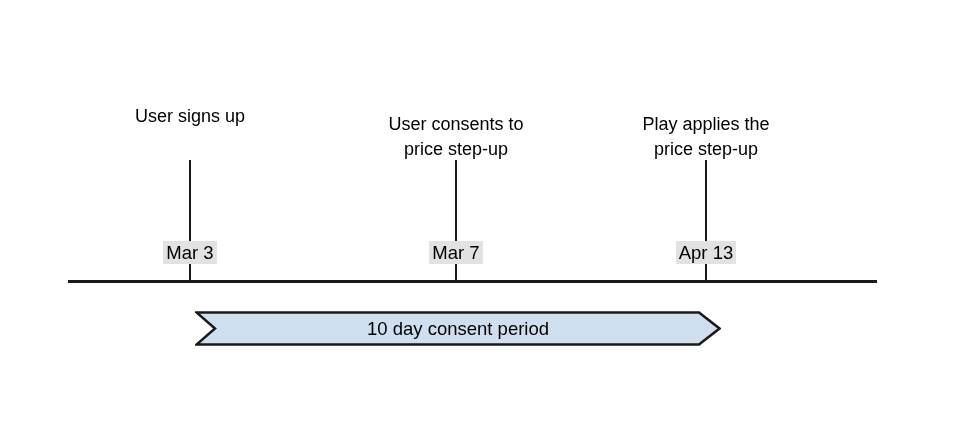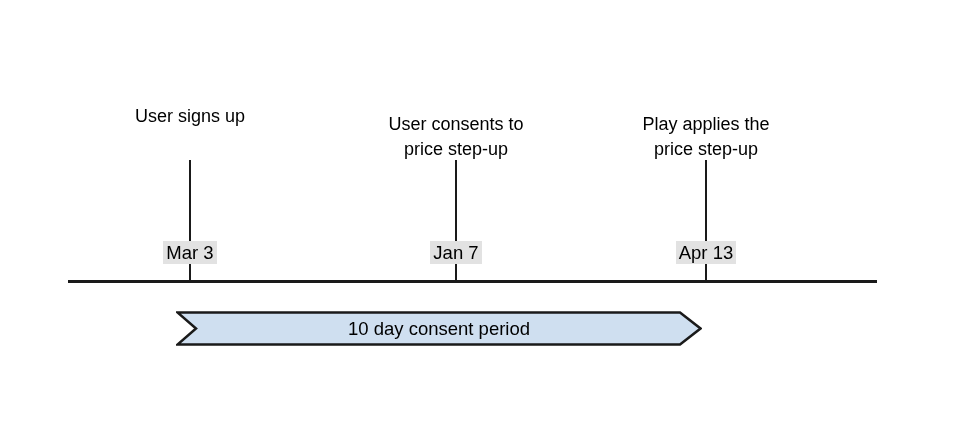--- a/index.html
+++ b/index.html
@@ -77,21 +77,21 @@
   }
 
   .event-date span {
     background: #e2e2e2;
     padding: 1px 3px;
   }
 
   
   .period-banner {
     position: absolute;
-    left: 176px;
+    left: 195px;
     top: 311px;
     width: 526px;
     height: 35px;
   }
 
   .period-banner svg {
     display: block;
     width: 526px;
     height: 35px;
   }
@@ -123,21 +123,21 @@
     <div class="event-date">
       <span>Mar 3</span>
     </div>
   </div>
 
   <div class="event" style="left:456px;">
     <div class="event-title two-line">User consents to
 price step-up</div>
     <div class="event-tick"></div>
     <div class="event-date">
-      <span>Jan 7</span>
+      <span>Mar 7</span>
     </div>
   </div>
 
   <div class="event" style="left:706px;">
     <div class="event-title two-line">Play applies the
 price step-up</div>
     <div class="event-tick"></div>
     <div class="event-date">
       <span>Apr 13</span>
     </div>

